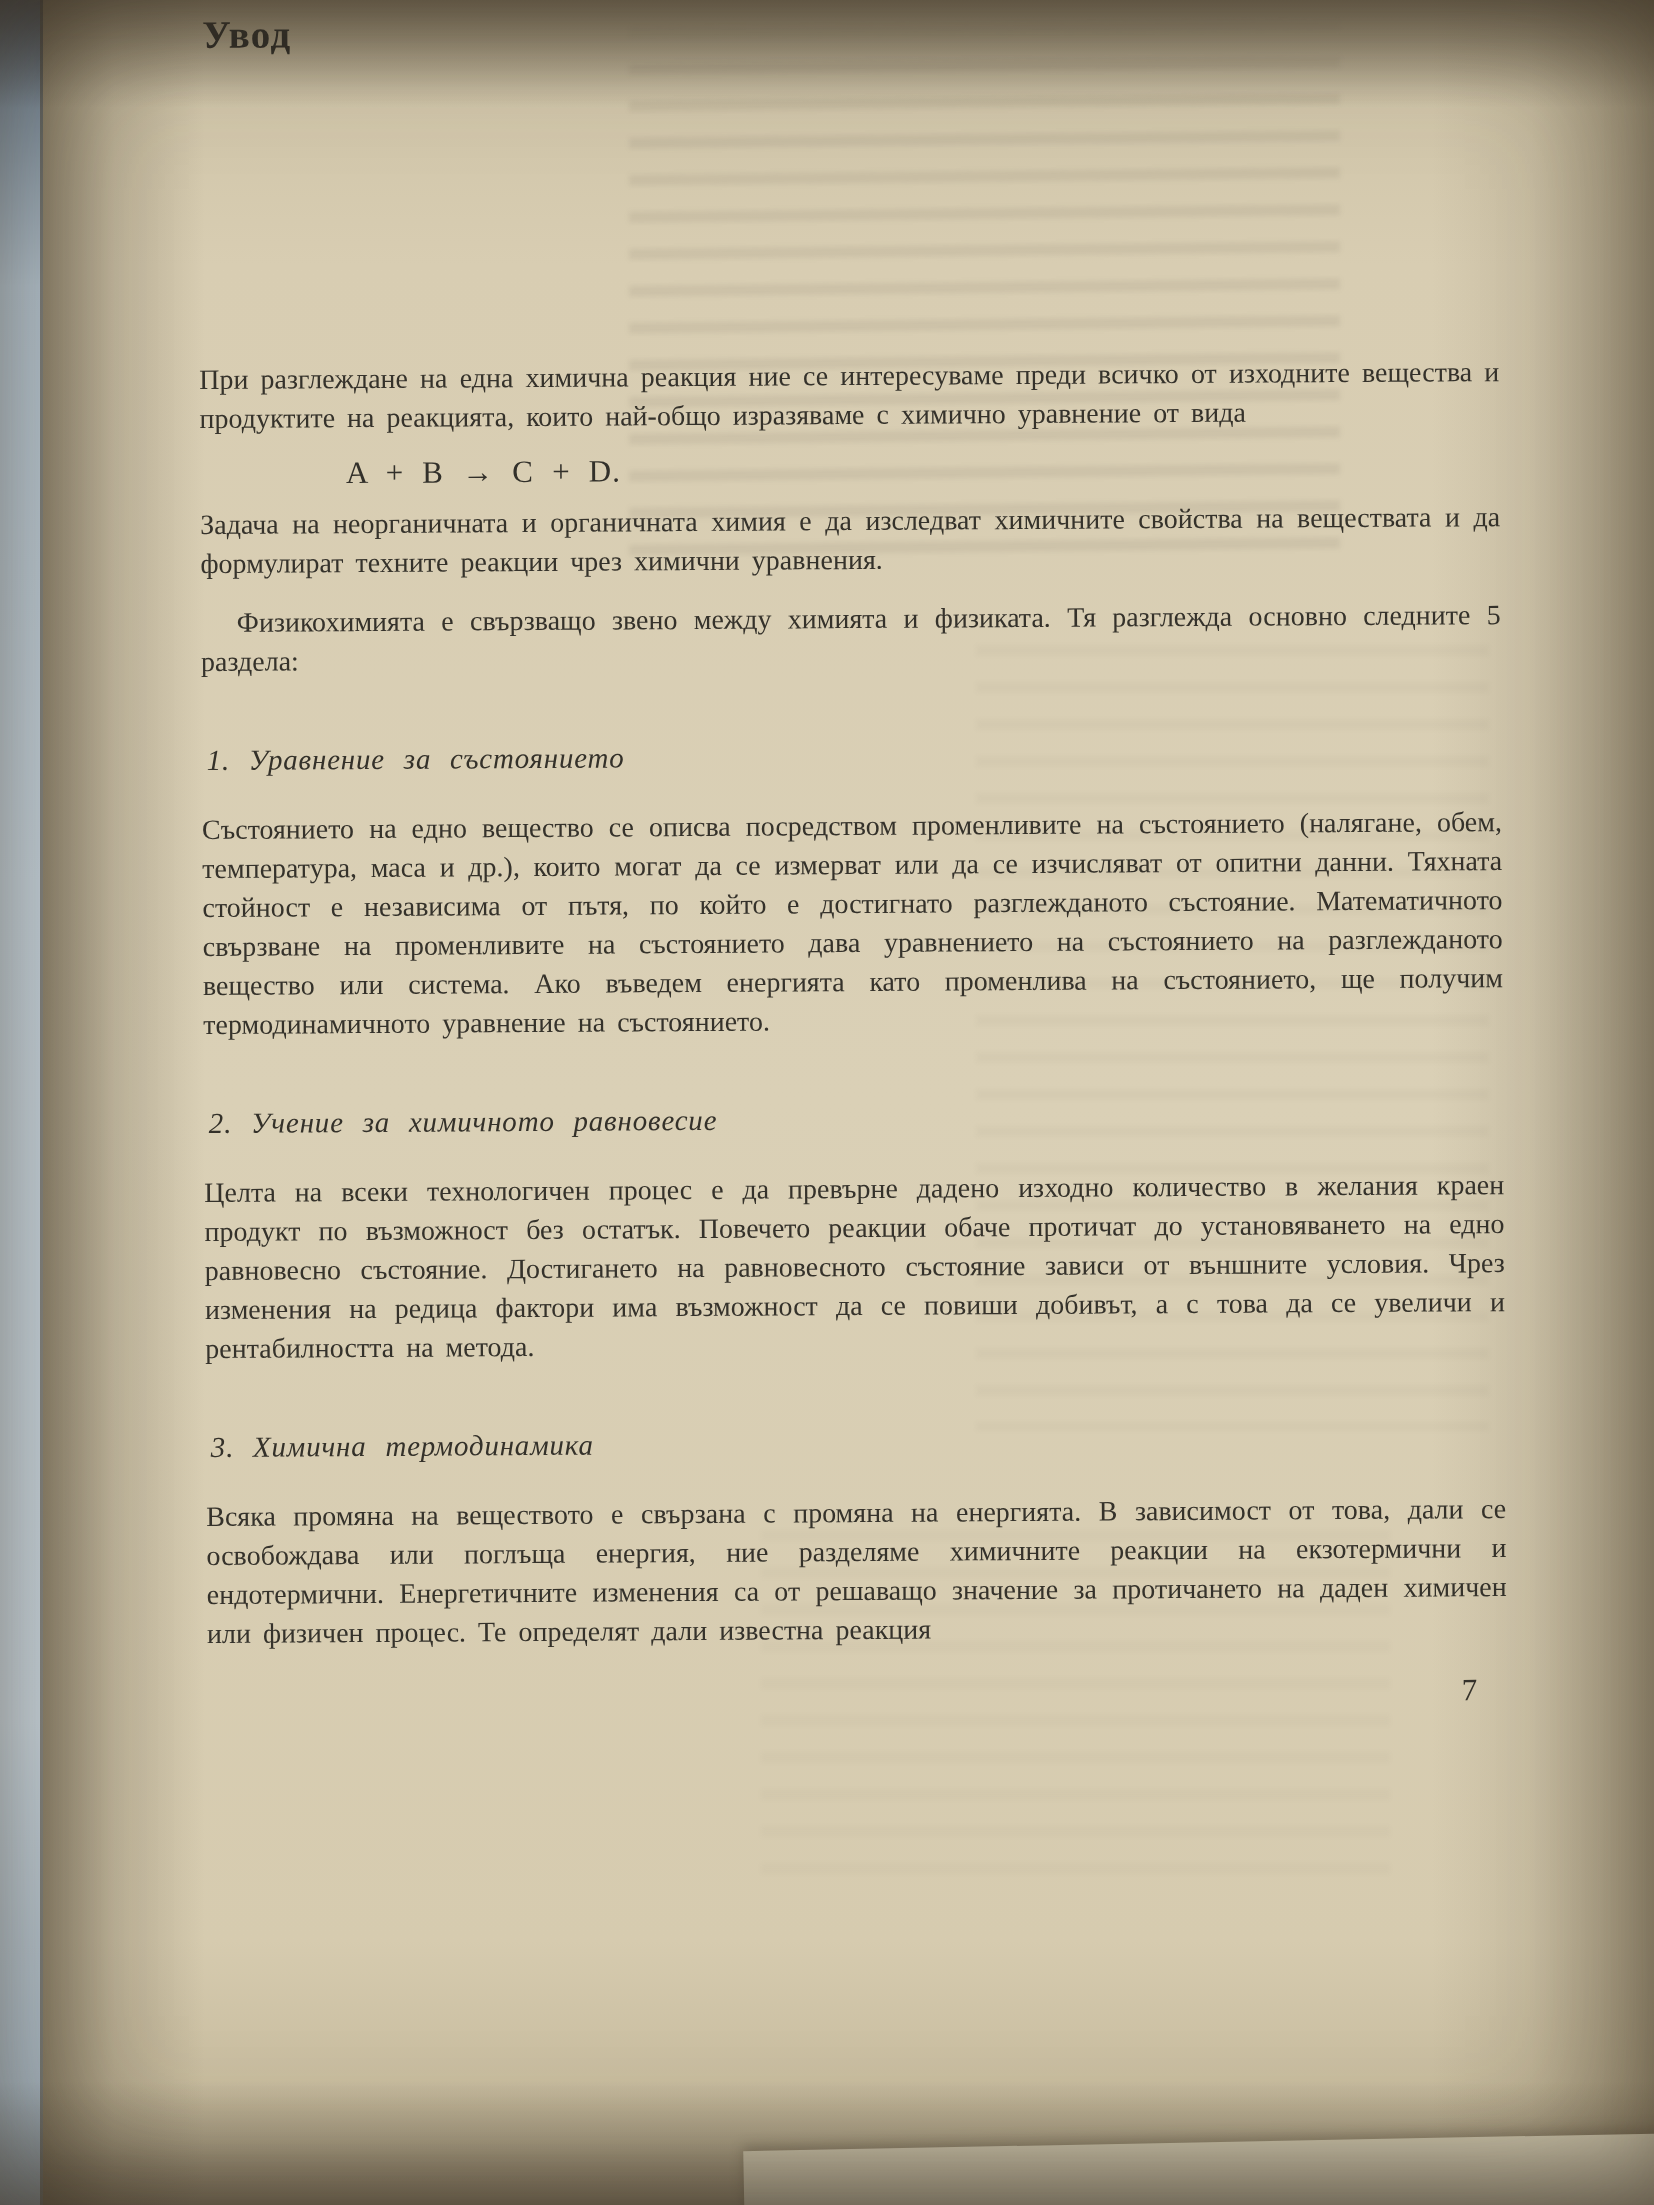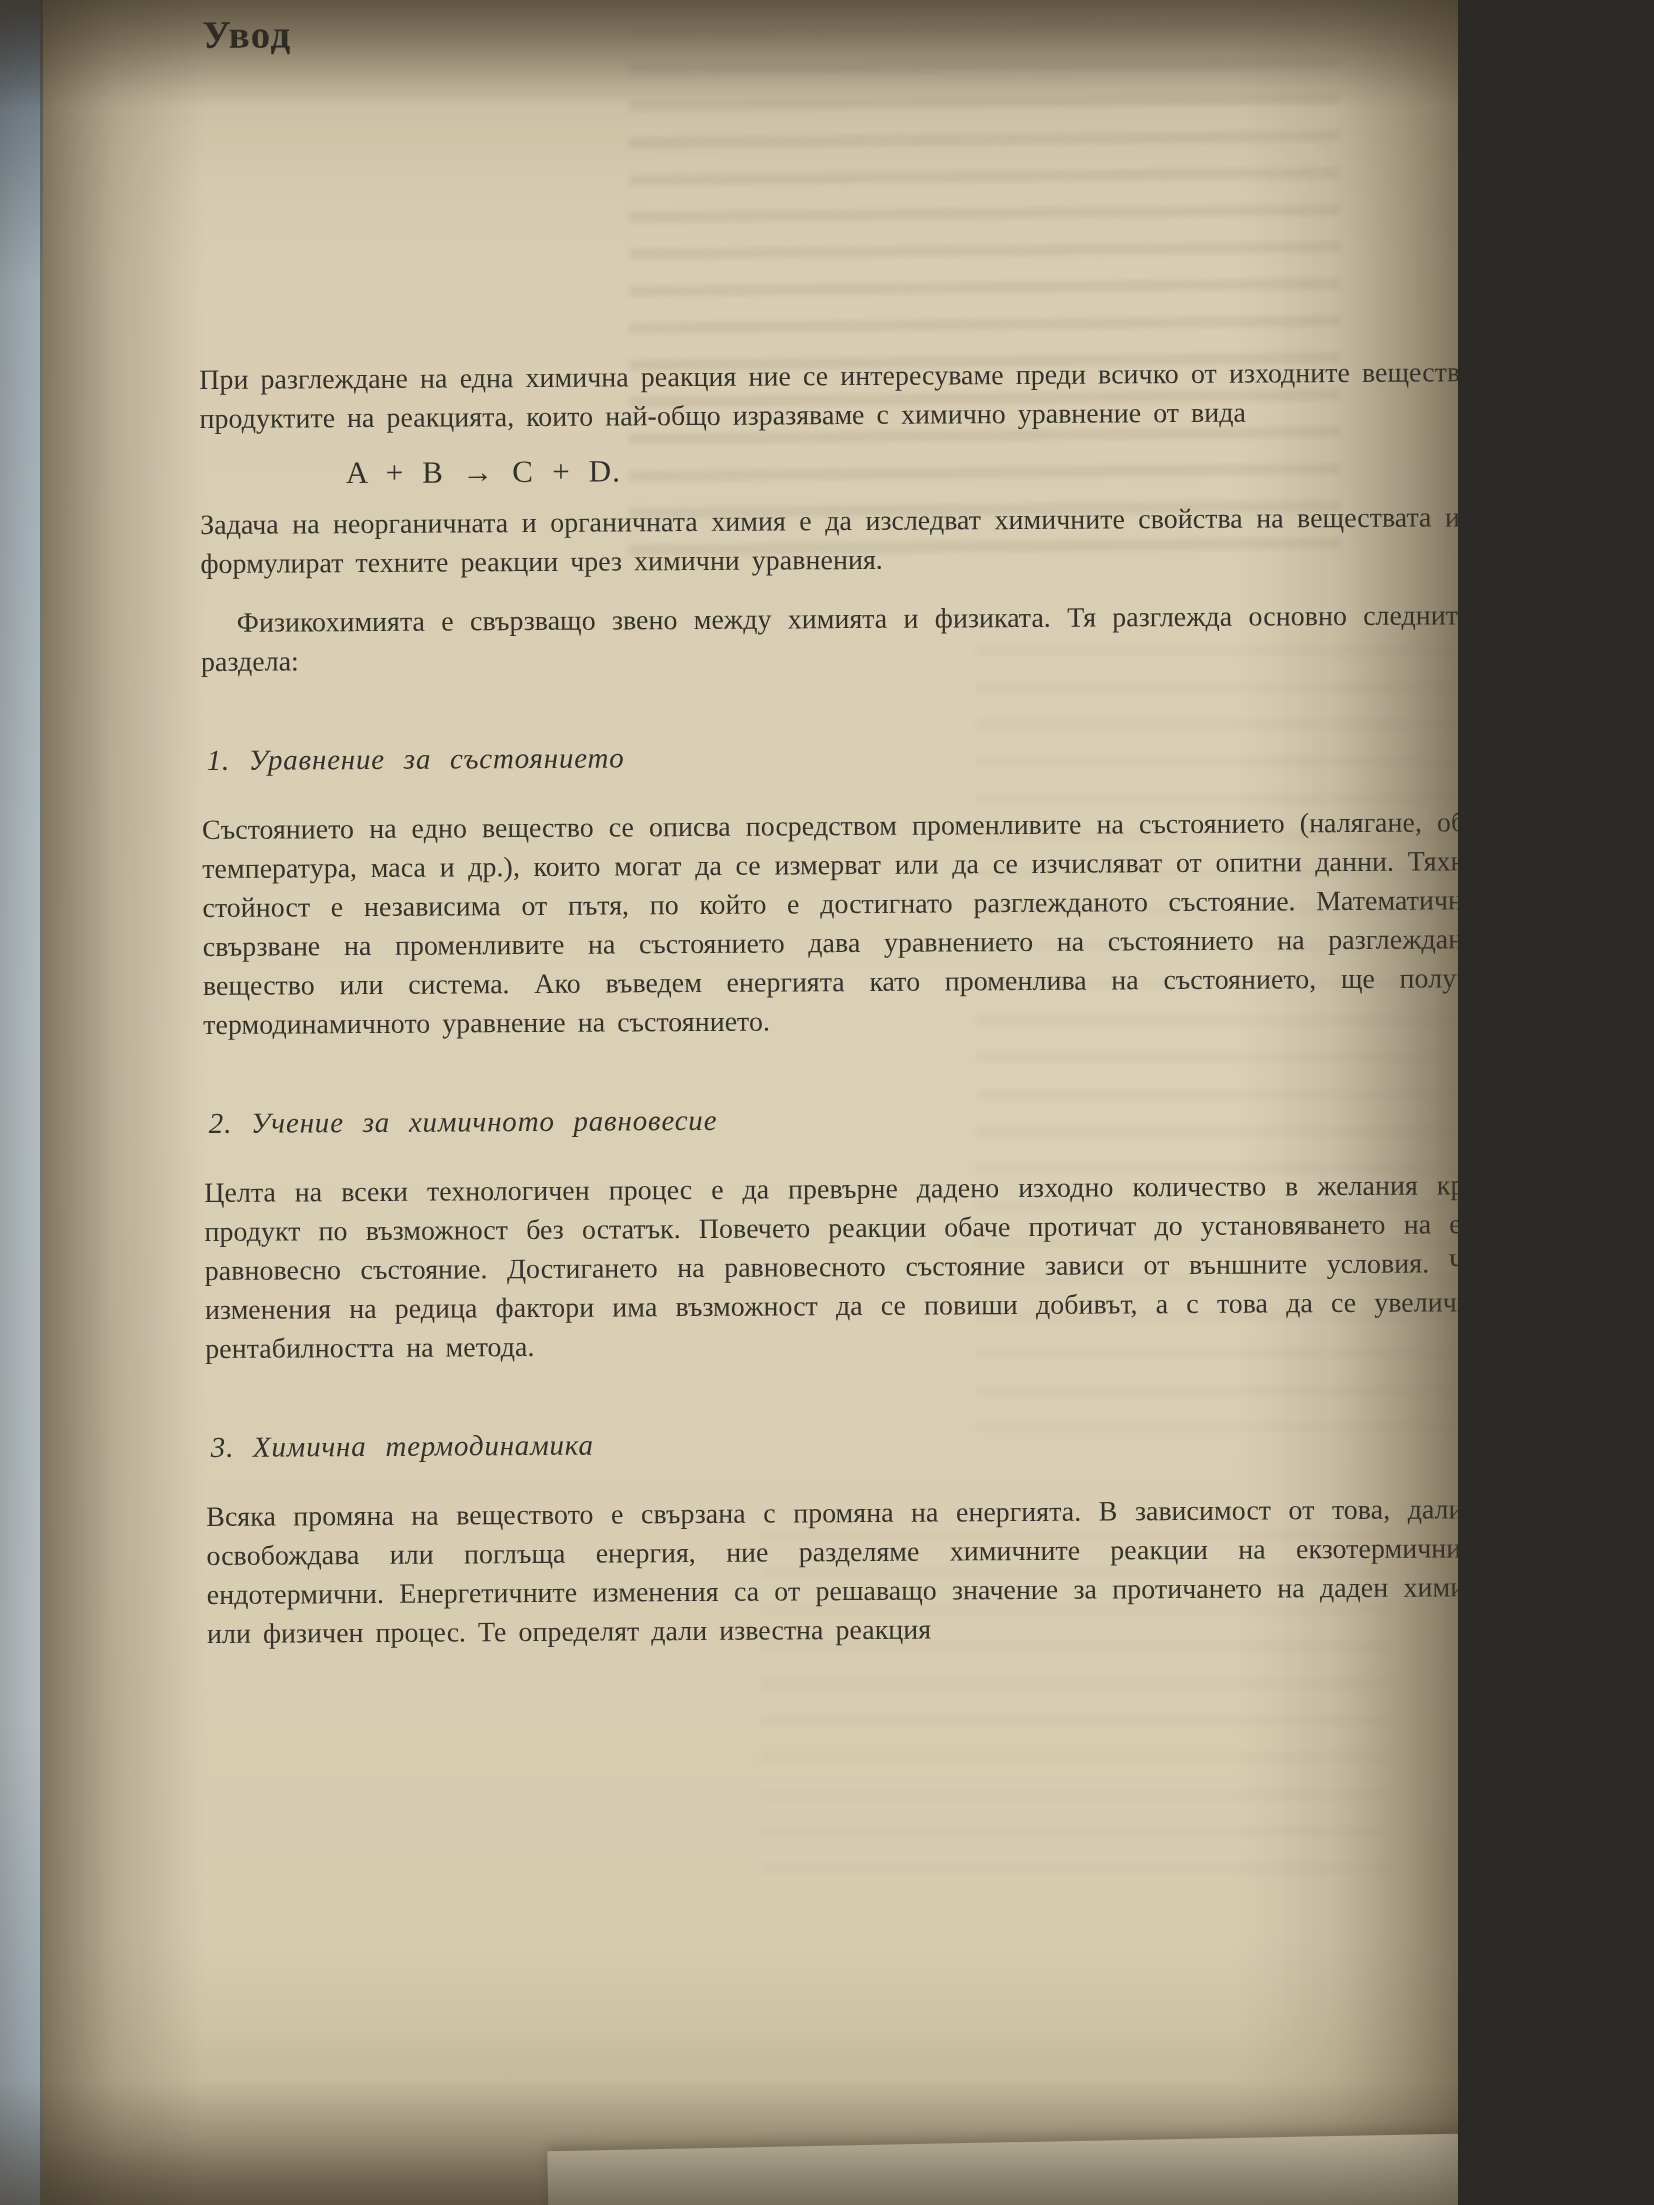--- a/index.html
+++ b/index.html
@@ -1,17 +1,17 @@
 <!DOCTYPE html>
 <html style="font-size:13.2px"><head>
 <meta charset="utf-8">
 <style>
   html,body { margin:0; padding:0; background:#2b2a26; }
   .photo {
-    position:relative; width:1458px; height:2205px; overflow:hidden;
+    position:relative; width:1654px; height:2205px; overflow:hidden;
     background: linear-gradient(180deg, #b4a788 0%, #d0c5a9 4%, #d8cdb2 12%, #dad0b6 50%, #d6cbaf 88%, #c3b799 97%, #a4977b 100%);
     font-family:"Liberation Serif","DejaVu Serif",serif;
   }
   
   .bg-blue-edge {
     position:absolute; left:0; top:0; width:43px; height:100%;
     background: linear-gradient(180deg, #46515d 0%, #7d8e9d 5%, #b2c2ce 13%, #c5d3dd 40%, #c9d6df 78%, #9cadba 100%);
   }
   
   .gutter-shadow {

